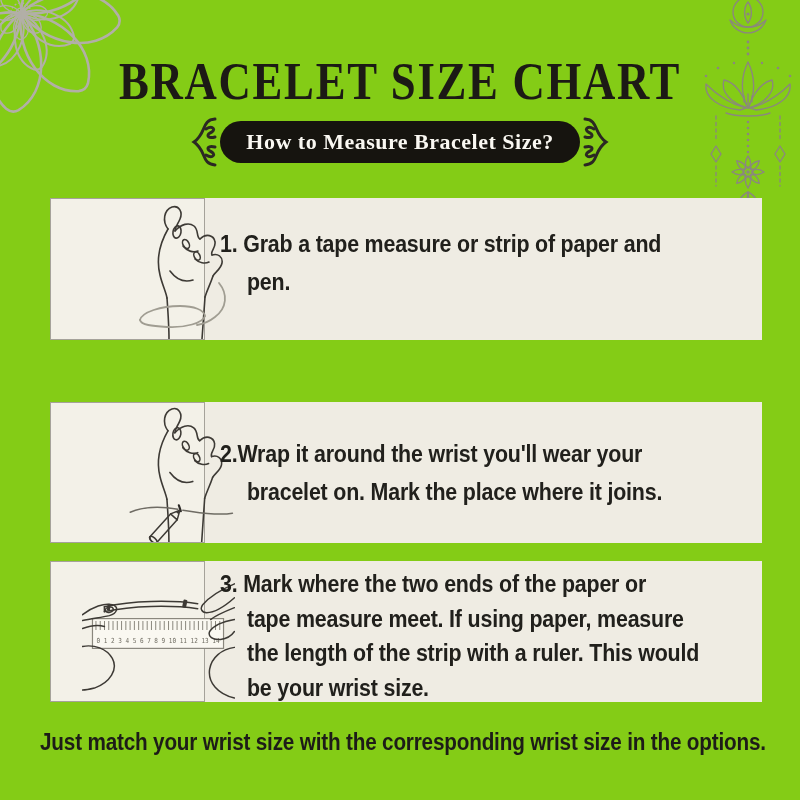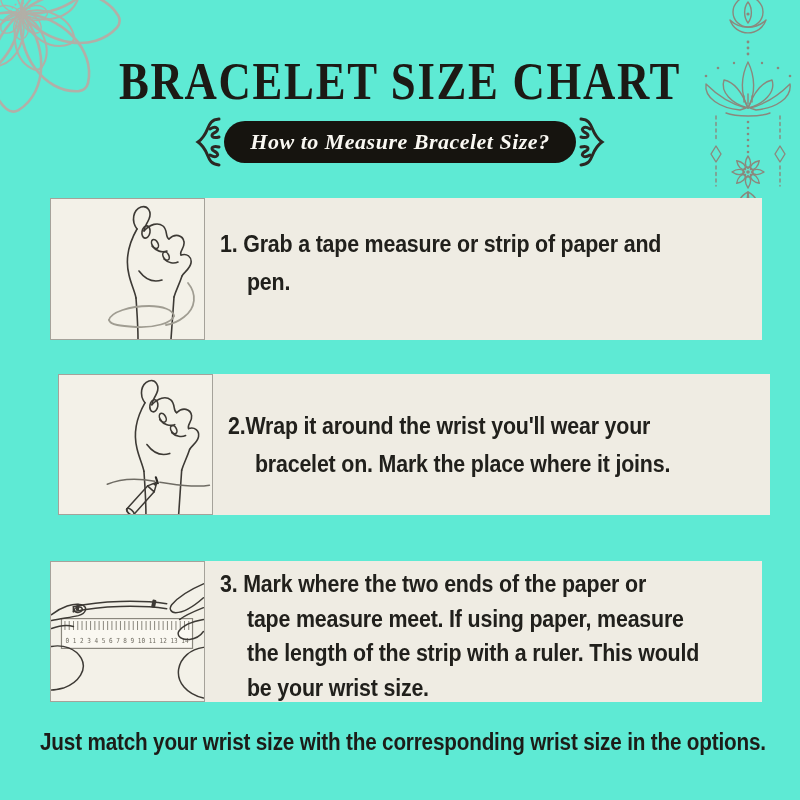--- a/index.html
+++ b/index.html
@@ -1,20 +1,20 @@
 <!DOCTYPE html>
 <html><head>
 <meta charset="utf-8">
 <style>
   * { margin: 0; padding: 0; box-sizing: border-box; }
   html,body { width: 800px; height: 800px; }
   .page {
     position: relative;
     width: 800px; height: 800px;
-    background: #5eead4;
+    background: #84cc16;
     font-family: "Liberation Sans", sans-serif;
     overflow: hidden;
   }
   
   .mandala { position: absolute; left: 0; top: 0; }
   .lotus   { position: absolute; left: 690px; top: 0; }
   
   .title {
     position: absolute; top: 52px; left: 0; width: 800px;
     text-align: center;
@@ -23,21 +23,20 @@
     font-size: 52px;
     letter-spacing: 2px;
     color: #1c1a15;
     transform: scaleX(0.86);
     transform-origin: center;
     white-space: nowrap;
   }
   .badge-row {
     position: absolute; top: 114px; left: 0; width: 800px;
     display: flex; align-items: center; justify-content: center;
-    font-style: italic;
   }
   .badge {
     background: #16140f;
     color: #faf8f2;
     font-family: "Liberation Serif", serif;
     font-weight: bold;
     font-size: 22px;
     letter-spacing: 0.5px;
     height: 42px; line-height: 42px;
     padding: 0 26px;
@@ -45,27 +44,28 @@
     white-space: nowrap;
   }
   .flourish svg { display: block; }
   .flourish.right svg { transform: scaleX(-1); }
   
   .step-row {
     position: absolute; left: 50px; width: 712px;
     background: #efece3;
   }
   .step-row.r1 { top: 198px; height: 142px; }
-  .step-row.r2 { top: 374px; height: 141px; margin-left: 8px; }
+  .step-row.r2 { top: 402px; height: 141px; }
   .step-row.r3 { top: 561px; height: 141px; }
   .step-figure {
     position: absolute; left: 0; top: 0;
     width: 155px; height: 100%;
     border: 1px solid #a5a29a;
     background: #f3f1e8;
+    padding-left: 31px;
   }
   .step-figure svg { display: block; width: 153px; height: 100%; }
   .step-text {
     position: absolute; left: 170px; top: 0; width: 560px;
     font-size: 23px; font-weight: bold;
     color: #21201c; letter-spacing: -0.2px;
     transform: scaleX(0.93); transform-origin: left center;
   }
   .r1 .step-text { padding-top: 27px; line-height: 38px; }
   .r2 .step-text { padding-top: 33px; line-height: 38px; }

